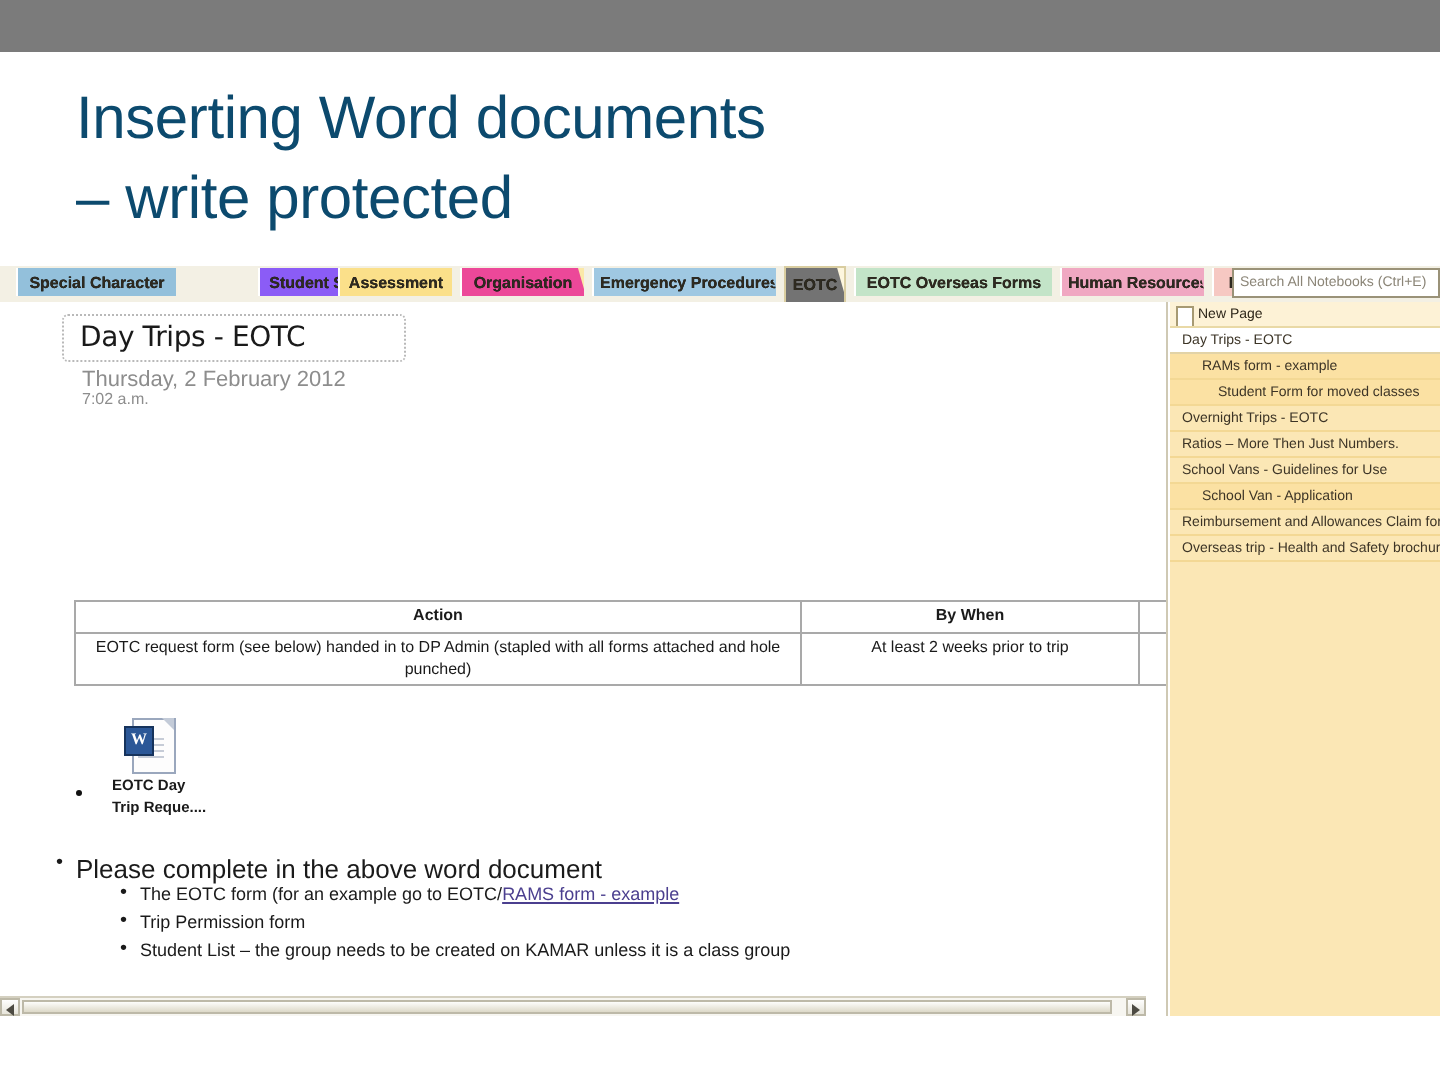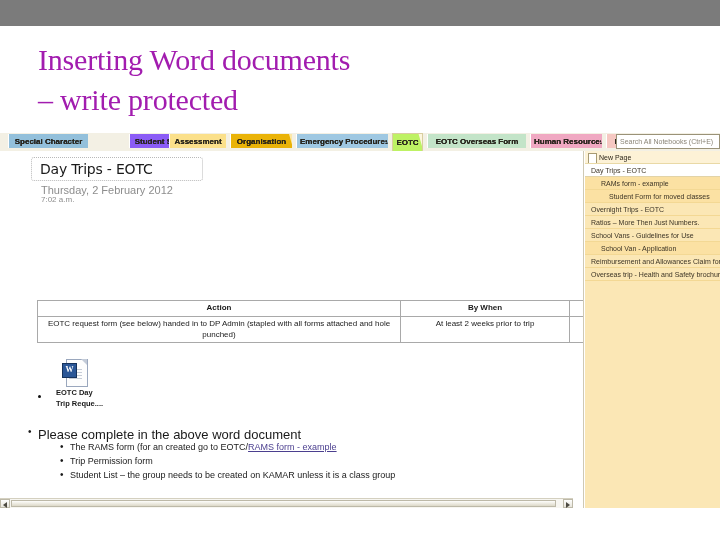--- a/index.html
+++ b/index.html
@@ -22,22 +22,22 @@
     width: 720px; height: 26px;
     background: #7b7b7b;
   }
 
   
   .slide-title {
     position: absolute;
     left: 38px;
     top: 40px;
     width: 640px;
-    color: #a21caf;
-    font-family: Liberation Serif, serif;
+    color: #0c4a6e;
+    font-family: Liberation Sans, sans-serif;
     font-size: 30px;
     font-weight: 400;
     line-height: 1.32;
     letter-spacing: -0.2px;
   }
   .slide-title .line { display: block; white-space: nowrap; }
 
   
   .shot {
     position: absolute;
@@ -426,24 +426,24 @@
   <span class="line">Inserting Word documents</span>
   <span class="line">– write protected</span>
 </div>
 
 <div class="shot">
 
   <div class="tabstrip" id="tabstrip">
       <div class="tab" style="left: 8px; width: 80px; background: rgb(147, 192, 219);"><span class="tab-skew" style="background: rgb(147, 192, 219);"></span><span>Special Character</span></div>
       <div class="tab" style="left: 92px; width: 73px; background: #8b5cf6; margin-left: 37px;"><span class="tab-skew" style="background: rgb(244, 177, 131);"></span><span>Student Support</span></div>
       <div class="tab" style="left: 169px; width: 57px; background: rgb(251, 224, 138);"><span class="tab-skew" style="background: rgb(251, 224, 138);"></span><span>Assessment</span></div>
-      <div class="tab" style="left: 230px; width: 62px; background: #eab308;"><span class="tab-skew" style="background: rgb(251, 232, 168);"></span><span>Organisation</span></div>
+      <div class="tab" style="left: 230px; width: 62px; background: #ec4899;"><span class="tab-skew" style="background: rgb(251, 232, 168);"></span><span>Organisation</span></div>
       <div class="tab" style="left: 296px; width: 92px; background: rgb(159, 200, 226);"><span class="tab-skew" style="background: rgb(159, 200, 226);"></span><span>Emergency Procedures</span></div>
-      <div class="tab active" style="left: 392px; width: 31px; background: #bef264;"><span class="tab-skew" style="background: rgb(253, 246, 222);"></span><span>EOTC</span></div>
-      <div class="tab" style="left: 427px; width: 99px; background: rgb(195, 228, 200);"><span class="tab-skew" style="background: rgb(195, 228, 200);"></span><span>EOTC Overseas Form</span></div>
+      <div class="tab active" style="left: 392px; width: 31px; background: #737373;"><span class="tab-skew" style="background: rgb(253, 246, 222);"></span><span>EOTC</span></div>
+      <div class="tab" style="left: 427px; width: 99px; background: rgb(195, 228, 200);"><span class="tab-skew" style="background: rgb(195, 228, 200);"></span><span>EOTC Overseas Forms</span></div>
       <div class="tab" style="left: 530px; width: 72px; background: rgb(240, 168, 194);"><span class="tab-skew" style="background: rgb(240, 168, 194);"></span><span>Human Resources</span></div>
       <div class="tab" style="left: 606px; width: 70px; background: rgb(246, 200, 194);"><span class="tab-skew" style="background: rgb(246, 200, 194);"></span><span>New Section 1</span></div>
     </div>
 
   <div class="tab-dropdown" id="tab-dropdown" style="left: 682px;">
     <span class="caret"></span>
   </div>
 
   <div class="search-box">Search All Notebooks (Ctrl+E)</div>
 
@@ -486,21 +486,21 @@
         <div class="doc-label">
           <div>EOTC Day</div>
           <div>Trip Reque....</div>
         </div>
       </div>
       <span class="doc-bullet"></span>
 
       <div class="bul1" style="top:276px">Please complete in the above word document</div>
 
       <div class="sub-list" style="top:290px" id="sublist">
-          <div class="li"><span>The RAMS form  (for an created go to EOTC/</span><a href="#">RAMS form - example</a></div>
+          <div class="li"><span>The EOTC form  (for an example go to EOTC/</span><a href="#">RAMS form - example</a></div>
           <div class="li"><span>Trip Permission form</span></div>
           <div class="li"><span>Student List –  the group needs to be created on KAMAR unless it is a class group</span></div>
         </div>
 
     </div>
   </div>
 
   <div class="vscroll">
     <div class="btn up">
       <span class="arrow"></span>

